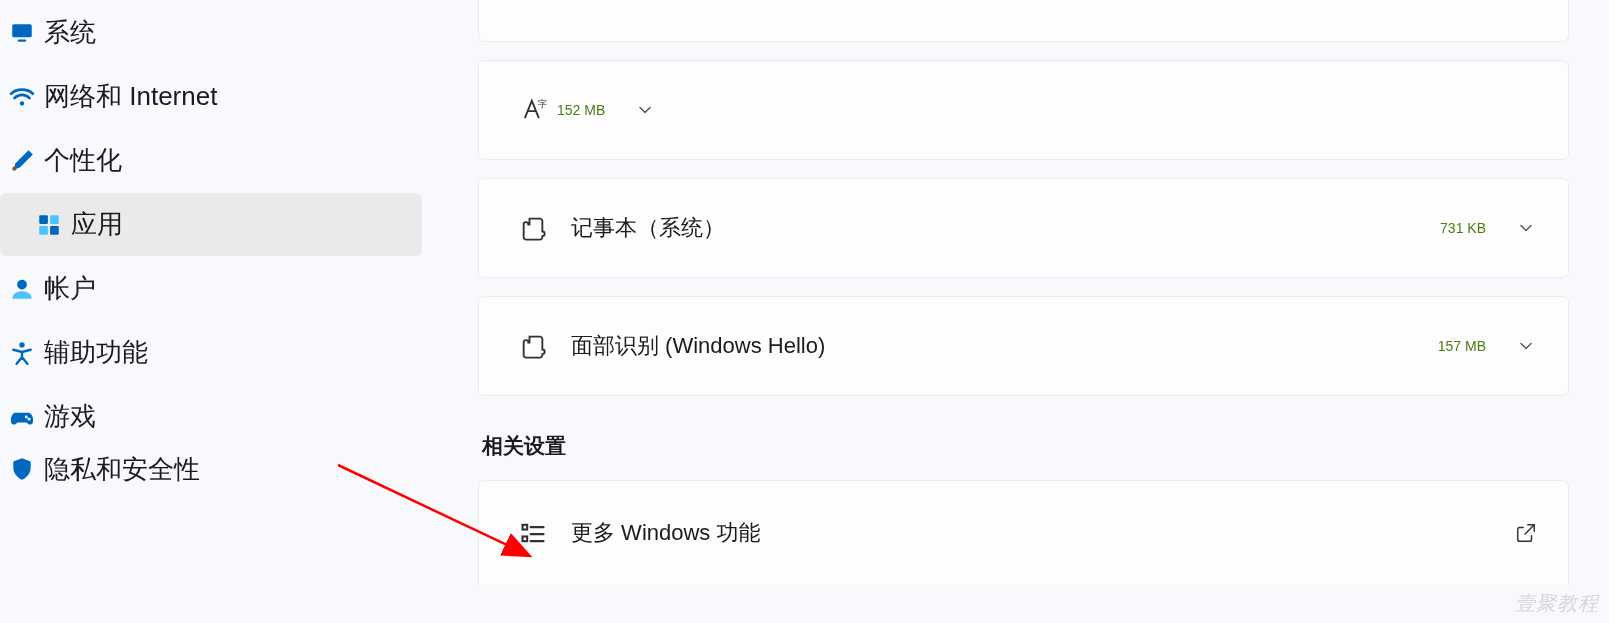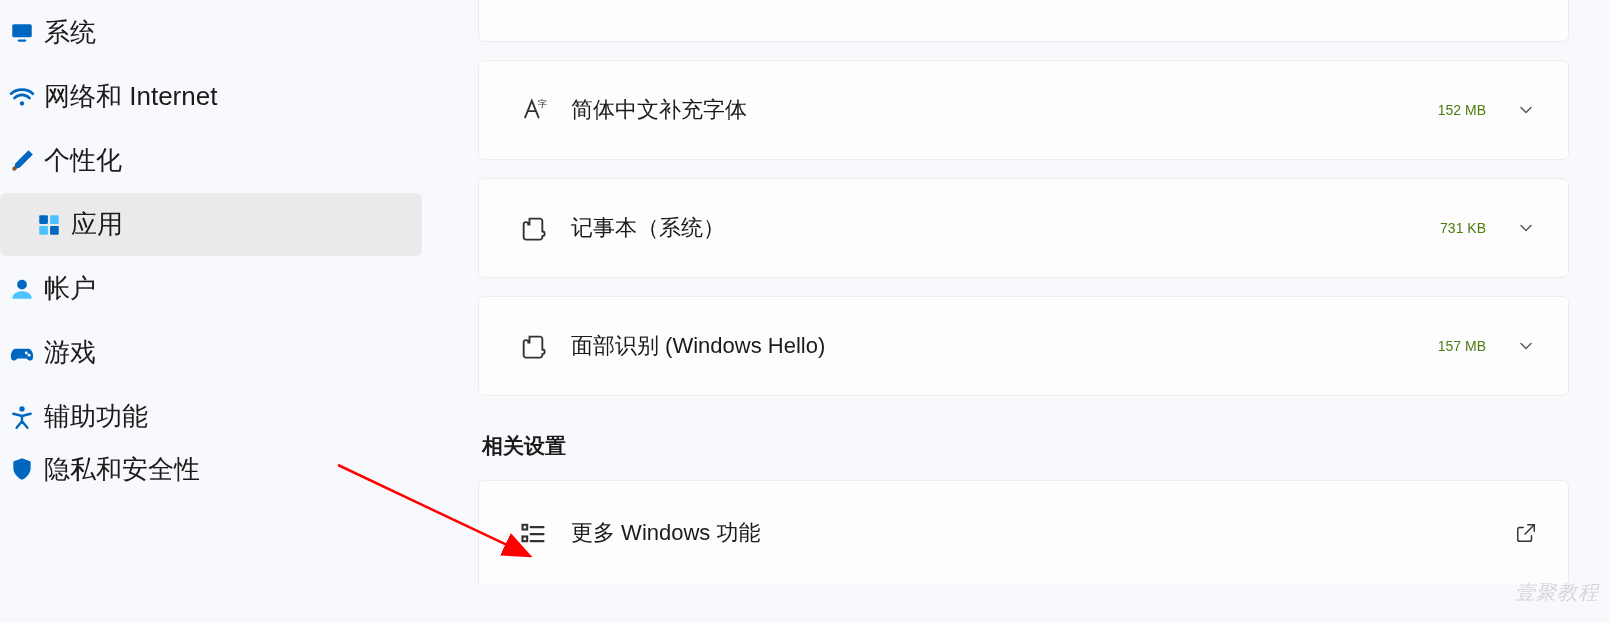--- a/index.html
+++ b/index.html
@@ -103,21 +103,21 @@
     margin: 36px 0 20px 4px;
   }
   .arrow-annotation {
     position: absolute;
     pointer-events: none;
     z-index: 50;
   }
   .watermark {
     position: absolute;
     right: 10px;
-    bottom: 17px;
+    bottom: 6px;
     font-size: 20px;
     color: rgba(150,150,150,0.35);
     font-style: italic;
     font-weight: 300;
     pointer-events: none;
     letter-spacing: 1px;
   }
 </style>
 </head>
 <body>
@@ -167,36 +167,36 @@
       <svg viewBox="0 0 24 24">
           <circle cx="12" cy="8" r="4.5" fill="#0067c0"></circle>
           <path d="M3 21 C3 16 8 14 12 14 C16 14 21 16 21 21 Z" fill="#4cc2ff"></path>
         </svg>
     </span>
     <span>帐户</span>
   </div>
   <div class="sidebar-item">
     <span class="icon-wrap">
       <svg viewBox="0 0 24 24">
+          <circle cx="12" cy="4.5" r="2.5" fill="#0067c0"></circle>
+          <path d="M4 9 L12 11 L20 9 M12 11 V16 M12 16 L7 22 M12 16 L17 22" stroke="#0067c0" stroke-width="2.2" fill="none" stroke-linecap="round"></path>
+        </svg>
+    </span>
+    <span>辅助功能</span>
+  </div>
+  <div class="sidebar-item">
+    <span class="icon-wrap">
+      <svg viewBox="0 0 24 24">
           <path d="M6 8 H18 C21 8 23 13 22 17 C21 20 18 19 16 17 H8 C6 19 3 20 2 17 C1 13 3 8 6 8 Z" fill="#0067c0"></path>
           <circle cx="16" cy="12" r="1.3" fill="#fff"></circle>
           <circle cx="18.5" cy="14" r="1.3" fill="#fff"></circle>
         </svg>
     </span>
     <span>游戏</span>
   </div>
-  <div class="sidebar-item">
-    <span class="icon-wrap">
-      <svg viewBox="0 0 24 24">
-          <circle cx="12" cy="4.5" r="2.5" fill="#0067c0"></circle>
-          <path d="M4 9 L12 11 L20 9 M12 11 V16 M12 16 L7 22 M12 16 L17 22" stroke="#0067c0" stroke-width="2.2" fill="none" stroke-linecap="round"></path>
-        </svg>
-    </span>
-    <span>辅助功能</span>
-  </div>
   <div class="sidebar-item" style="height:40px;">
     <span class="icon-wrap">
       <svg viewBox="0 0 24 24">
           <path d="M12 2 L20 5 V11 C20 16 16 20 12 22 C8 20 4 16 4 11 V5 Z" fill="#0067c0"></path>
         </svg>
     </span>
     <span>隐私和安全性</span>
   </div>
 </div>
 
@@ -204,21 +204,20 @@
 
   <div class="card partial-top"></div>
 
   <div class="card">
     <span class="feat-icon">
       <svg viewBox="0 0 24 24" fill="none" stroke="#323232" stroke-width="1.6">
           <path d="M5 19 L11 4 L17 19 M7.3 13 H14.7"></path>
           <text x="16" y="9" font-size="8" fill="#323232" stroke="none">字</text>
         </svg>
     </span>
-    <span class="feat-label">简体中文补充字体</span>
     <span class="feat-size">152 MB</span>
     <span class="chev">
       <svg viewBox="0 0 24 24" width="20" height="20">
           <path d="M6 9 L12 15 L18 9" stroke="#5a5a5a" stroke-width="1.8" fill="none" stroke-linecap="round" stroke-linejoin="round"></path>
         </svg>
     </span>
   </div>
 
   <div style="height:12px"></div>
 

